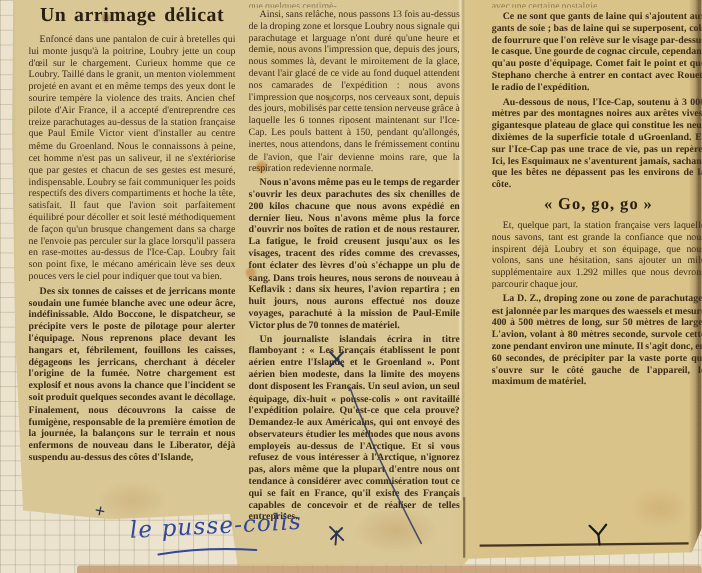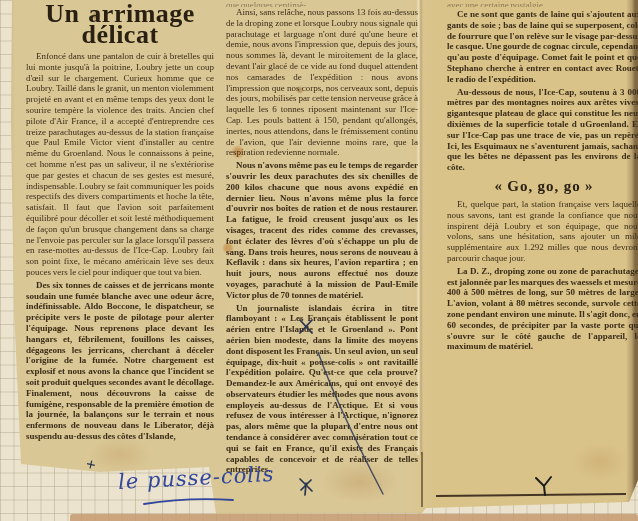--- a/index.html
+++ b/index.html
@@ -41,21 +41,21 @@
   .bottom-strip{position:absolute;left:70px;top:514px;width:568px;height:8px;background:#c49a6e;border-radius:3px 3px 0 0;opacity:.85;}
   
   .col{position:absolute;overflow:hidden;color:#3b2c18;font-size:9px;line-height:10.8px;word-spacing:-.4px;}
   .col p{margin:0;text-align:justify;}
   .col p.sp{margin-top:2px;font-weight:bold;}
   .indent{text-indent:10px;}
   .cutline{height:7px;overflow:hidden;opacity:.5;text-align:left;}
   .col1{left:26px;top:3px;width:188px;height:462px;}
   .col2{left:226px;top:0;width:192px;height:510px;}
   .col3{left:447px;top:0;width:194px;height:502px;}
-  .headline{font-weight:bold;font-size:26px;line-height:21px;letter-spacing:.5px;text-align:center;color:#2a2012;margin:0 0 6px 0;word-spacing:2px;}
+  .headline{font-weight:bold;font-size:18px;line-height:21px;letter-spacing:.5px;text-align:center;color:#2a2012;margin:0 0 6px 0;word-spacing:2px;}
   .subhead{font-weight:bold;font-size:15px;line-height:17px;text-align:center;color:#2a2012;margin:5px 0 4px 0;letter-spacing:1px;}
   
   .hw-note{position:absolute;left:118px;top:466px;width:190px;color:#31479b;
     font-style:italic;font-size:21px;line-height:22px;transform:rotate(-3deg);
     font-family:"DejaVu Serif",serif;letter-spacing:1px;}
   .hw-plus{position:absolute;left:86px;top:455px;color:#2a3550;font-size:17px;font-weight:bold;transform:rotate(12deg);}
   .ink-svg{position:absolute;inset:0;width:638px;height:521px;pointer-events:none;}
 </style>
 </head>
 <body>

